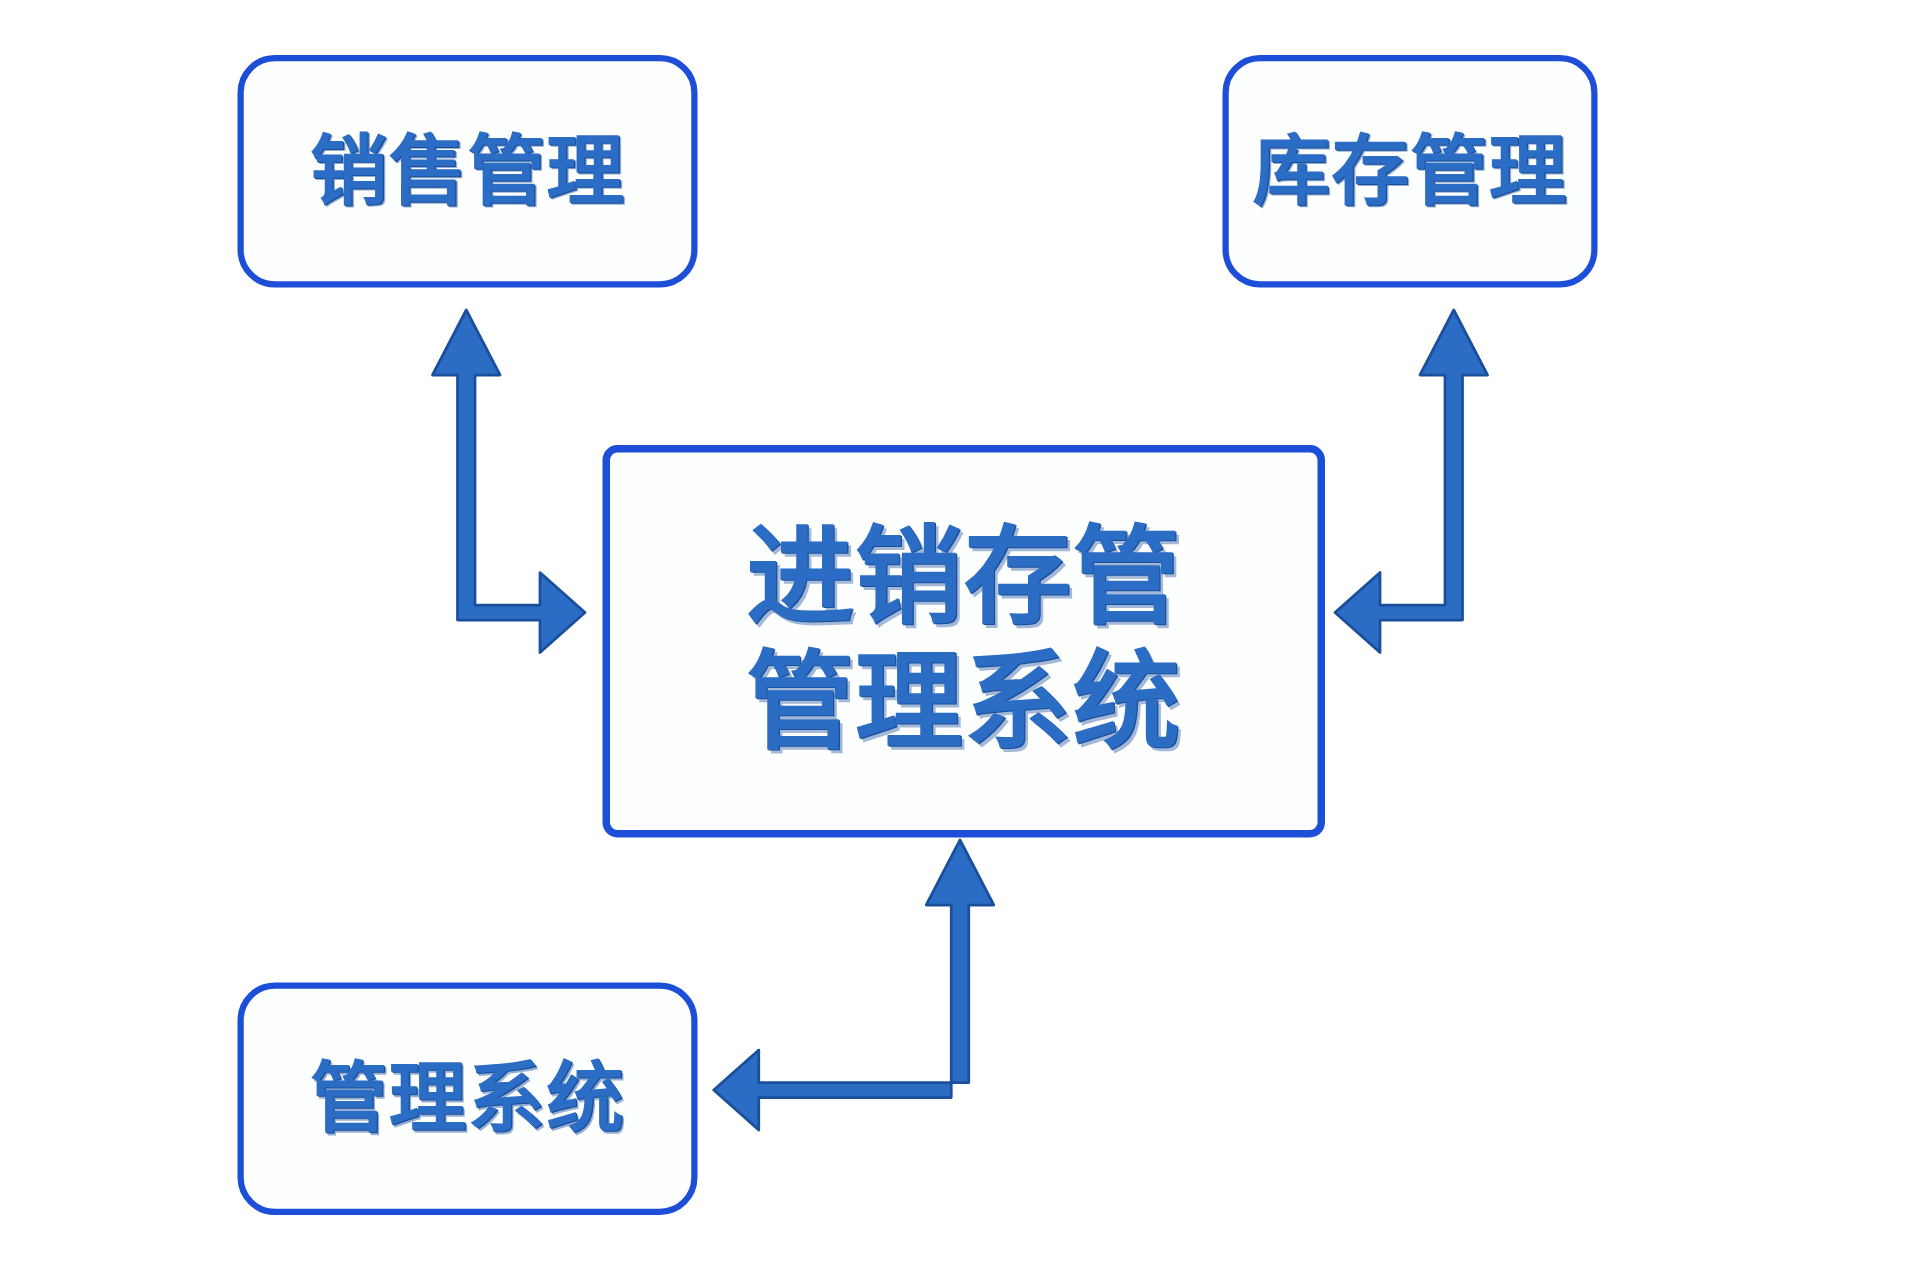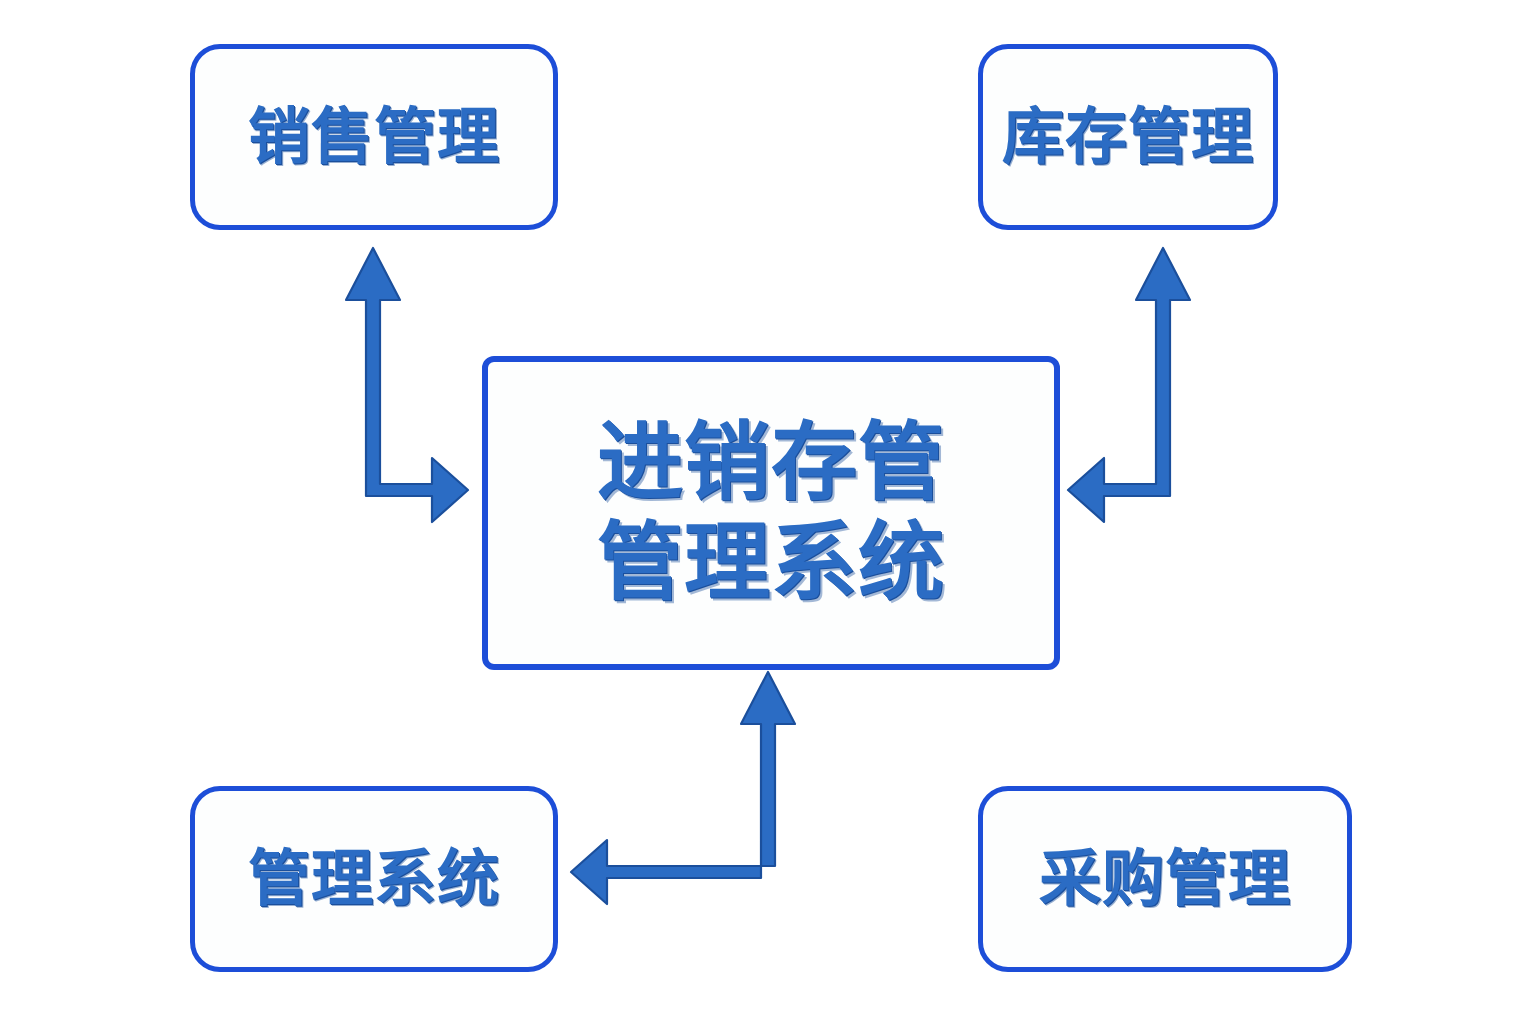--- a/index.html
+++ b/index.html
@@ -153,17 +153,14 @@
 
   <div class="node-box" id="node-center">
     <span class="node-label center-label">进销存管
 管理系统</span>
   </div>
 
   <div class="node-box" id="node-production">
     <span class="node-label corner-label">管理系统</span>
   </div>
 
-  <div class="node-box" id="node-purchasing">
-    <span class="node-label corner-label">采购管理</span>
-  </div>
 
 </div>
 
 </body></html>

